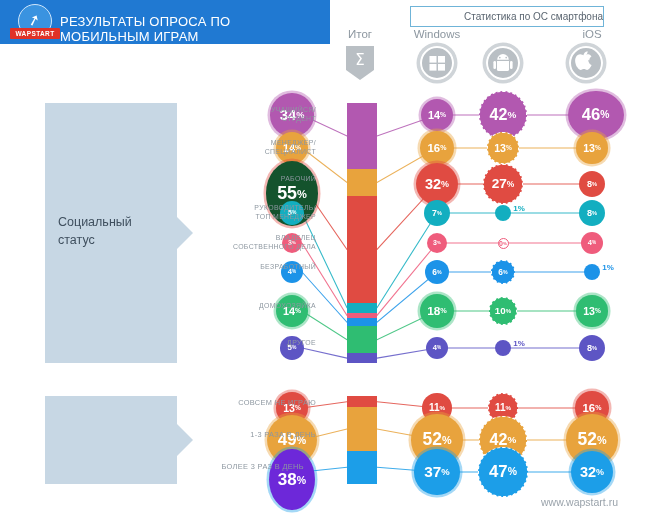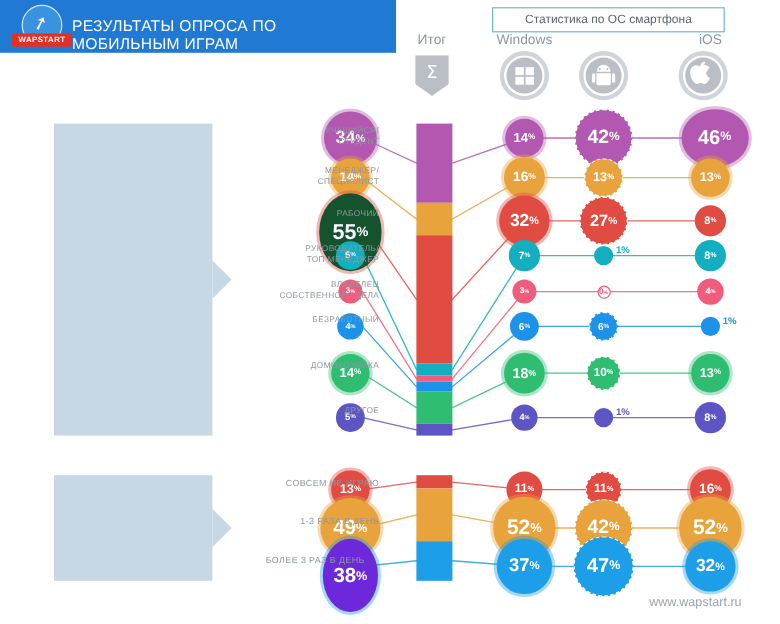--- a/index.html
+++ b/index.html
@@ -37,21 +37,21 @@
   }
   .header-title{
     position:absolute;left:60px;top:14px;width:262px;
     color:#ffffff;font-size:13px;letter-spacing:.25px;font-weight:500;
   }
 
   
   .osbox{
     position:absolute;left:410px;top:6px;width:192px;height:19px;
     border:1px solid #6fb4d8;background:#ffffff;
-    text-align:center;line-height:19px;
+    text-align:right;line-height:19px;
     font-size:10px;color:#5a6570;
   }
   .col-head{
     position:absolute;text-align:center;font-size:11.5px;color:#8d97a0;
   }
 
   
   .sigma-shield{position:absolute;left:346px;top:46px;width:28px;height:34px;}
   .sigma-shield svg{display:block;}
 
@@ -158,20 +158,22 @@
 
   <div class="os-icon ring" style="left:569px;top:46px;">
     <svg width="34" height="34" viewBox="0 0 34 34">
       <path d="M21.8 19.6c0-3 2.3-4.3 2.4-4.4-1.3-1.9-3.3-2.2-4-2.2-1.7-.2-3.3 1-4.2 1-.8 0-2.2-1-3.6-1-1.9 0-3.6 1.1-4.5 2.7-1.9 3.3-.5 8.3 1.4 11 .9 1.3 2 2.8 3.4 2.7 1.4-.05 1.9-.85 3.5-.85 1.6 0 2.1.85 3.5.82 1.5 0 2.4-1.3 3.3-2.7.6-.9.9-1.5 1.3-2.5-3.4-1.3-3.5-5.5-3.5-5.6z" fill="#ffffff" transform="translate(-0.5,-4) scale(0.95)"></path>
       <path d="M19 10.4c.75-.9 1.25-2.2 1.1-3.4-1.1.05-2.4.75-3.15 1.65-.7.8-1.3 2.1-1.15 3.3 1.2.1 2.45-.6 3.2-1.55z" fill="#ffffff" transform="translate(-0.5,-1.5) scale(0.95)"></path>
     </svg>
   </div>
 
   <div class="panel" style="left:45px;top:103px;width:132px;height:260px;"></div>
   <div class="panel-arrow" style="left:177px;top:217px;"></div>
+  <div class="panel-text" style="left:58px;top:213px;width:116px;white-space:pre-line;">Социальный
+статус</div>
 
   <div class="panel" style="left:45px;top:396px;width:132px;height:88px;"></div>
   <div class="panel-arrow" style="left:177px;top:424px;"></div>
 
   <svg class="links" id="link-layer">
       <polyline points="302,115 347,135.98507462686567 377,135.98507462686567 437,115 503,115 592,115" fill="none" stroke="#b258b0" stroke-width="1.1" opacity=".85"></polyline>
       <polyline points="302,148 347,182.55223880597015 377,182.55223880597015 437,148 503,148 592,148" fill="none" stroke="#e8a33d" stroke-width="1.1" opacity=".85"></polyline>
       <polyline points="302,184 347,249.49253731343285 377,249.49253731343285 437,184 503,184 592,184" fill="none" stroke="#e04b42" stroke-width="1.1" opacity=".85"></polyline>
       <polyline points="302,213 347,307.70149253731347 377,307.70149253731347 437,213 503,213 592,213" fill="none" stroke="#13aec0" stroke-width="1.1" opacity=".85"></polyline>
       <polyline points="302,243 347,315.4626865671642 377,315.4626865671642 437,243 503,243 592,243" fill="none" stroke="#ef5c7c" stroke-width="1.1" opacity=".85"></polyline>

